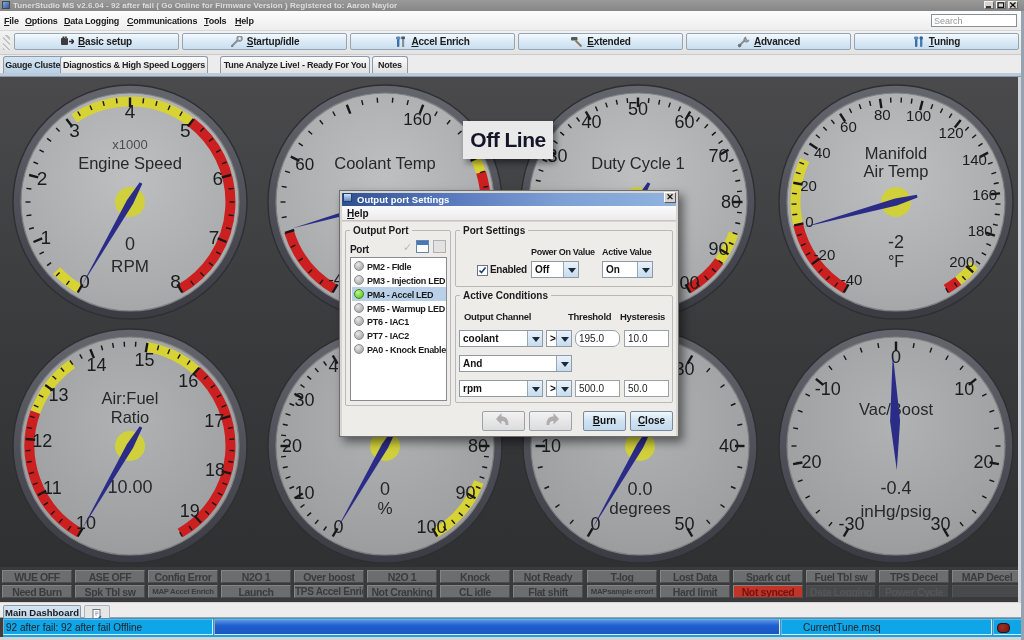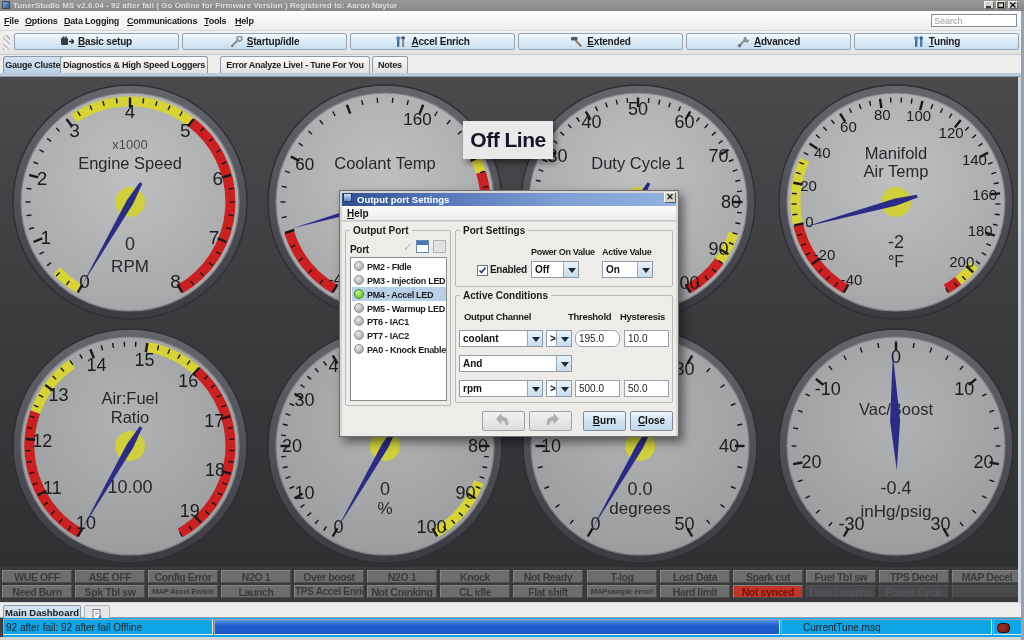--- a/index.html
+++ b/index.html
@@ -682,21 +682,21 @@
         <circle cx="8.2" cy="2" r="1.8" fill="#35608f"></circle>
       </svg>
       <span><u>T</u>uning</span>
     </div>
   </div>
 <div class="abs" id="grip"></div>
 
 <div class="abs" id="tabrow">
     <div class="tab sel" style="left:3px;width:63px;">Gauge Cluster</div>
 <div class="tab" style="left:60px;width:148px;">Diagnostics &amp; High Speed Loggers</div>
-<div class="tab" style="left:220px;width:150px;">Error Analyze Live! - Tune For You</div>
+<div class="tab" style="left:220px;width:150px;">Tune Analyze Live! - Ready For You</div>
 <div class="tab" style="left:372px;width:36px;">Notes</div>
   </div>
 <div class="abs" id="tabstrip"></div>
 
 <div class="abs" id="offline">Off Line</div>
 
 <div class="abs" id="indpanel">
     <div class="ind" style="left:2px;top:3px;">WUE OFF</div>
 <div class="ind" style="left:75px;top:3px;">ASE OFF</div>
 <div class="ind" style="left:148px;top:3px;">Config Error</div>

